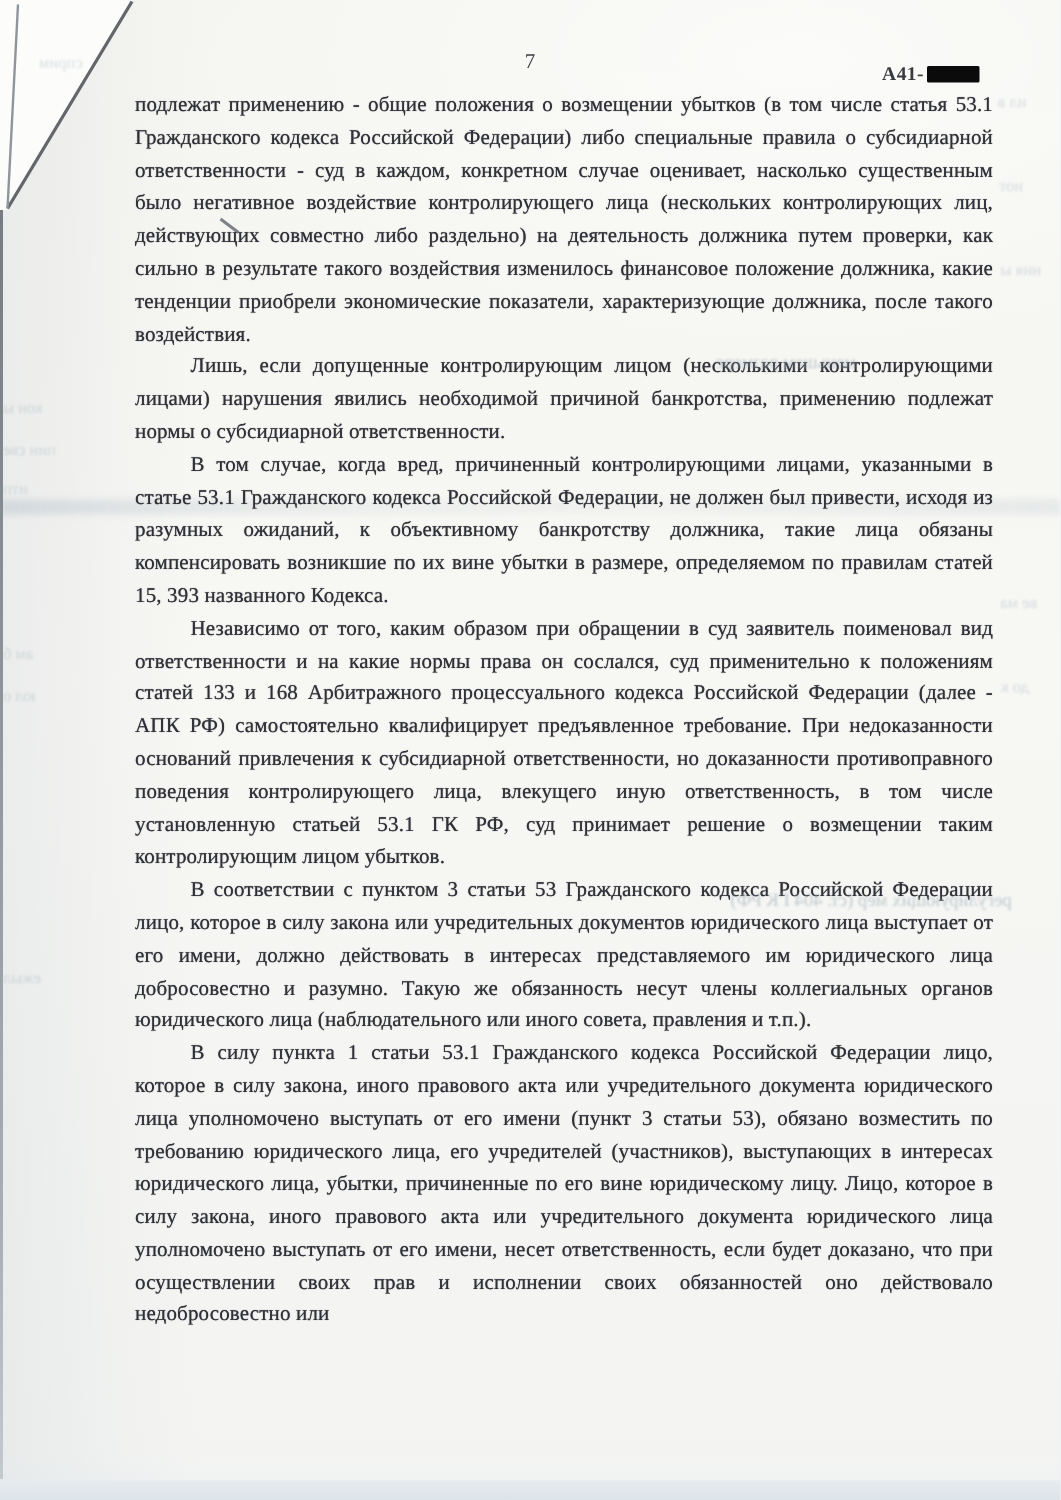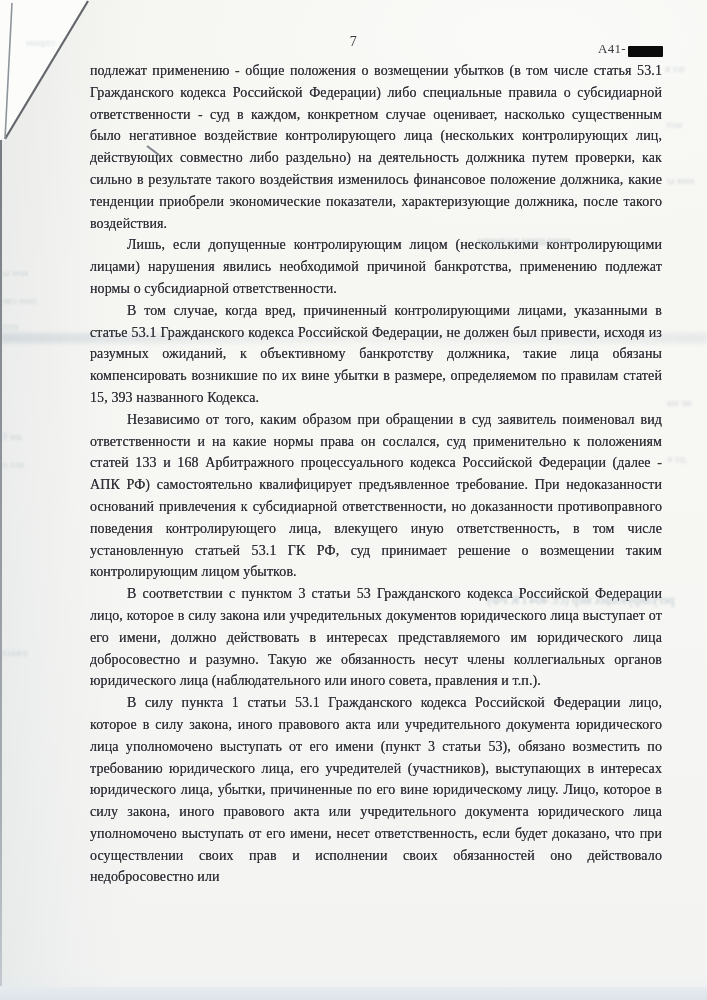--- a/index.html
+++ b/index.html
@@ -29,21 +29,21 @@
     background:linear-gradient(90deg, rgba(158,174,188,0.30) 0%, rgba(158,174,188,0.10) 35%, rgba(158,174,188,0.05) 60%, rgba(158,174,188,0.18) 100%);
     filter:blur(2px);
   }
   .fold{position:absolute;left:0;top:0;}
   
   .page-number{
     position:absolute;top:34px;left:0;right:0;text-align:center;
     font-size:14px;color:#3a3b40;letter-spacing:0.5px;
   }
   .case-row{
-    position:absolute;top:41px;right:44px;display:flex;align-items:flex-end;gap:2px;
+    position:absolute;top:41px;right:54px;display:flex;align-items:center;gap:2px;font-weight:bold;
   }
   .case-label{font-size:13px;color:#3a3b40;letter-spacing:0.3px;}
   .redaction{width:35px;height:11px;background:#0b0b0b;border-radius:1px;display:inline-block;}
   
   .doc-body{
     position:absolute;left:90px;top:60px;width:572px;
     font-size:14px;line-height:21.8px;color:#303138;
     text-align:justify;
     text-shadow:0 0 0.6px rgba(48,49,56,0.85);
     letter-spacing:0.1px;

